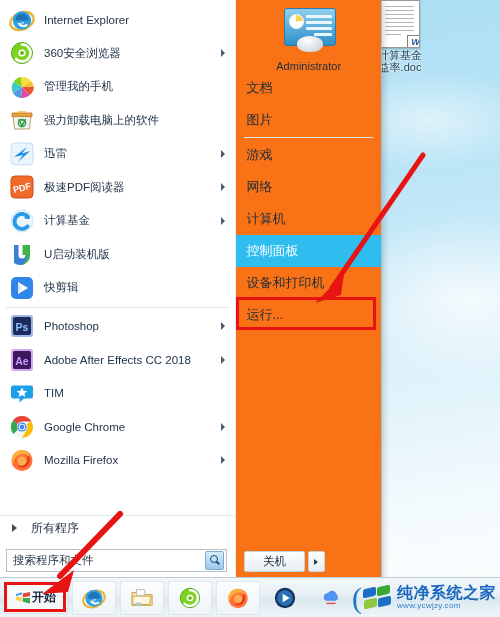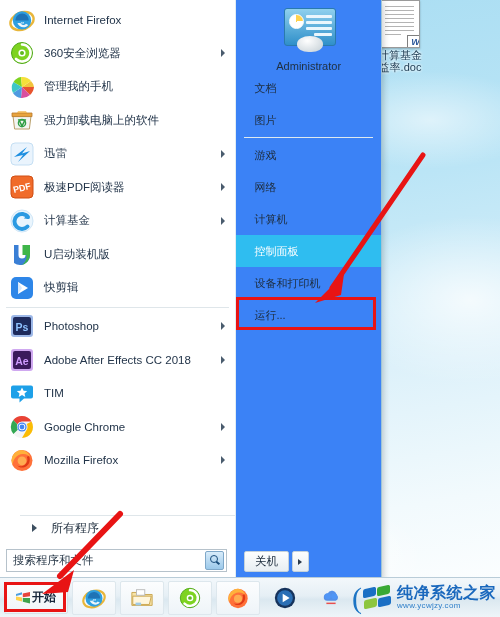--- a/index.html
+++ b/index.html
@@ -32,50 +32,50 @@
     box-shadow:2px 2px 6px rgba(0,0,0,.18);display:flex;}
   #left-pane{width:236px;background:#ffffff;position:relative;}
   #left-list{position:absolute;left:0;right:0;top:3px;bottom:70px;}
   .mi{height:33.5px;display:flex;align-items:center;padding-left:9px;position:relative;}
   .mi .ic{width:26px;height:26px;flex:0 0 26px;position:relative;margin-right:9px;}
   .mi .tx{font-size:11.5px;color:#23354a;white-space:nowrap;}
   .mi .arr{position:absolute;right:10px;top:50%;margin-top:-4px;width:0;height:0;
     border-left:4px solid #4a5c6e;border-top:4px solid transparent;border-bottom:4px solid transparent;}
   .sep-l{height:1px;background:#dfe6ea;margin:2px 6px 2px 6px;}
   #allprog{position:absolute;left:0;right:0;bottom:38px;height:24px;display:flex;align-items:center;
-    border-top:1px solid #dfe6ea;margin-left:20px;}
+    border-top:1px solid #dfe6ea;}
   #allprog .tri{width:0;height:0;margin-left:12px;margin-right:14px;
     border-left:5px solid #3d4f60;border-top:4px solid transparent;border-bottom:4px solid transparent;}
   #allprog .tx{font-size:12px;color:#1d2c3c;}
   #searchbox{position:absolute;left:6px;right:8px;bottom:6px;height:21px;background:#fff;
     border:1px solid #b6c2cb;display:flex;align-items:center;}
   #searchbox .ph{flex:1;font-size:11.5px;color:#2a3a4a;padding-left:6px;}
   .mag{width:17px;height:17px;margin-right:2px;border:1px solid #7fa8c9;border-radius:2px;
     background:linear-gradient(#d8ecfa,#9cc9ea);position:relative;}
   .mag:before{content:"";position:absolute;left:4px;top:3px;width:6px;height:6px;border:1.6px solid #1b4f7d;border-radius:50%;}
   .mag:after{content:"";position:absolute;left:10px;top:10px;width:4px;height:1.6px;background:#1b4f7d;transform:rotate(40deg);}
   
-  #right-pane{width:145px;background:#3b82f6;border-left:1px solid #e2edf3;position:relative;}
+  #right-pane{width:145px;background:#f97316;border-left:1px solid #e2edf3;position:relative;}
   #avatar{width:58px;height:52px;margin:6px auto 0;position:relative;}
   .av-card{position:absolute;left:4px;top:2px;width:50px;height:36px;border-radius:3px;
     background:linear-gradient(#8fd0ee,#2f8fc9);border:1px solid #2a7aad;}
   .av-card .pie{position:absolute;left:4px;top:5px;width:13px;height:13px;border-radius:50%;
     background:conic-gradient(#ffd24d 0 90deg,#ffffff 90deg 360deg);border:1px solid #fff;}
   .av-card .br{position:absolute;right:3px;height:2.5px;background:#eaf6fd;border-radius:1px;}
   .av-base{position:absolute;left:17px;top:30px;width:26px;height:16px;border-radius:50% 50% 45% 45%;
     background:radial-gradient(ellipse at 40% 30%,#ffffff,#c2cdd4);}
   #username{text-align:center;font-size:11px;color:#1f2f3f;margin-top:2px;}
   .ri{height:32px;display:flex;align-items:center;padding-left:10px;position:relative;}
-  .ri .tx{font-size:11px;color:#1d2c3c;margin-left:8px;}
+  .ri .tx{font-size:13px;color:#1d2c3c;}
   .ri.hl{background:#2fbdf0;}
   .ri.hl .tx{color:#ffffff;}
   .sep-r{height:1px;background:#dde9ef;margin:1px 8px;}
   
   #shutdown{position:absolute;left:244px;bottom:6px;display:flex;align-items:center;height:21px;}
-  #shutdown .btn{font-size:11.5px;color:#1b2b3b;padding:2px 10px;border:1px solid #c5d2da;
+  #shutdown .btn{font-size:11.5px;color:#1b2b3b;padding:2px 18px;border:1px solid #c5d2da;
     background:linear-gradient(#fdfefe,#e7eef3);border-radius:2px;}
   #shutdown .more{margin-left:3px;width:15px;height:19px;border:1px solid #c5d2da;
     background:linear-gradient(#fdfefe,#e7eef3);border-radius:2px;position:relative;}
   #shutdown .more:after{content:"";position:absolute;left:5px;top:7px;width:0;height:0;
     border-left:4px solid #2b3b4b;border-top:3.5px solid transparent;border-bottom:3.5px solid transparent;}
   
   #taskbar{position:absolute;left:0;right:0;bottom:0;height:39px;
     background:linear-gradient(#f3f8fb 0%,#e6eff5 45%,#dbe8f0 55%,#eef5f9 100%);
     border-top:1px solid #b9ccd8;display:flex;align-items:center;margin-top:34px;}
   #startbtn{width:62px;height:30px;margin-left:4px;display:flex;align-items:center;justify-content:center;
@@ -127,21 +127,21 @@
         <div class="mi">
           <span class="ic">
             <svg viewBox="0 0 26 26">
               <ellipse cx="13" cy="14" rx="12" ry="8.5" fill="none" stroke="#e8b63a" stroke-width="2.4" transform="rotate(-22 13 14)"></ellipse>
               <path d="M13 4.2a9.2 9.2 0 100 18.4 9.2 9.2 0 000-18.4z" fill="#2f9fe0"></path>
               <path d="M6.4 13.6h13.3c.2-4-2.9-7.2-6.6-7.2-3.6 0-6.6 3-6.7 7.2z" fill="#1f73b5"></path>
               <path d="M8.4 16.1c1 2.6 3.3 4.2 5.9 4.2 2 0 3.8-.9 5-2.3l-2.3-1.3c-.7.8-1.7 1.3-2.8 1.3-1.4 0-2.6-.8-3.2-1.9z" fill="#e9f4fb"></path>
               <text x="13" y="18.5" font-size="9" fill="#fff" text-anchor="middle" font-family="Liberation Serif,serif" font-style="italic">e</text>
             </svg>
           </span>
-          <span class="tx">Internet Firefox</span>
+          <span class="tx">Internet Explorer</span>
         </div>
         <div class="mi">
           <span class="ic">
             <svg viewBox="0 0 26 26">
               <circle cx="13" cy="13" r="10.5" fill="#7ed321"></circle>
               <circle cx="13" cy="13" r="10.5" fill="none" stroke="#4fa81a" stroke-width="1"></circle>
               <path d="M13 4.5a8.5 8.5 0 11-6 14.5" fill="none" stroke="#fff" stroke-width="2.6" stroke-linecap="round"></path>
               <circle cx="13" cy="13" r="3.6" fill="#fff"></circle>
               <circle cx="13" cy="13" r="2" fill="#5fb81e"></circle>
             </svg>

